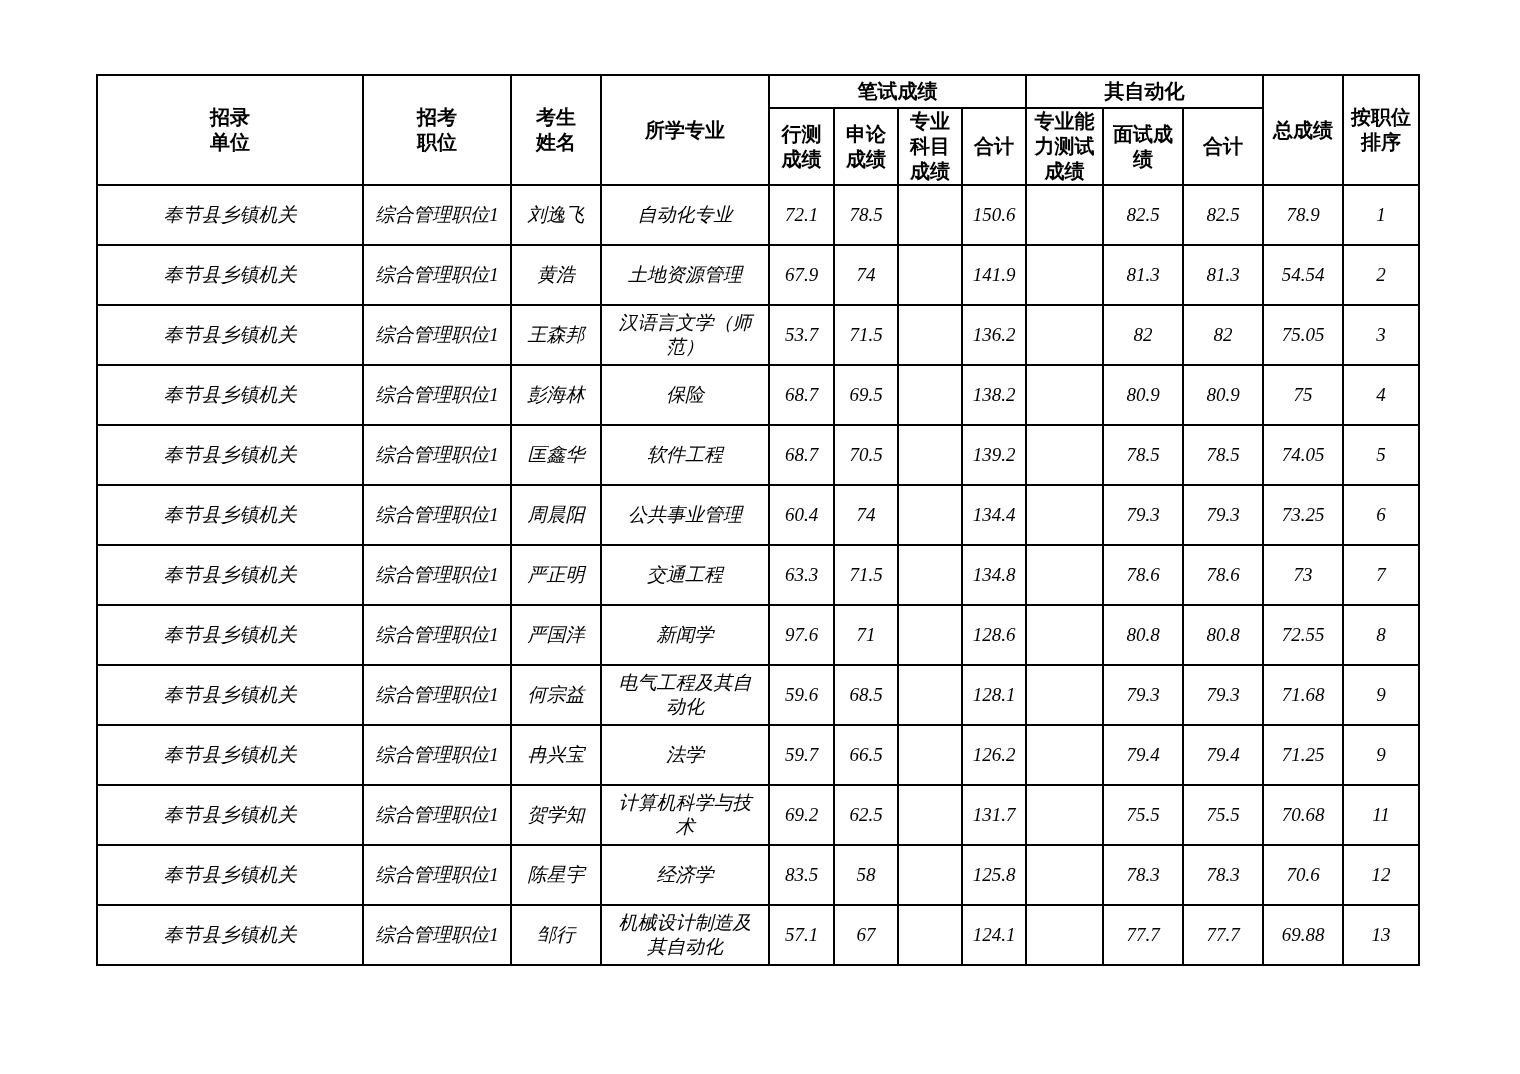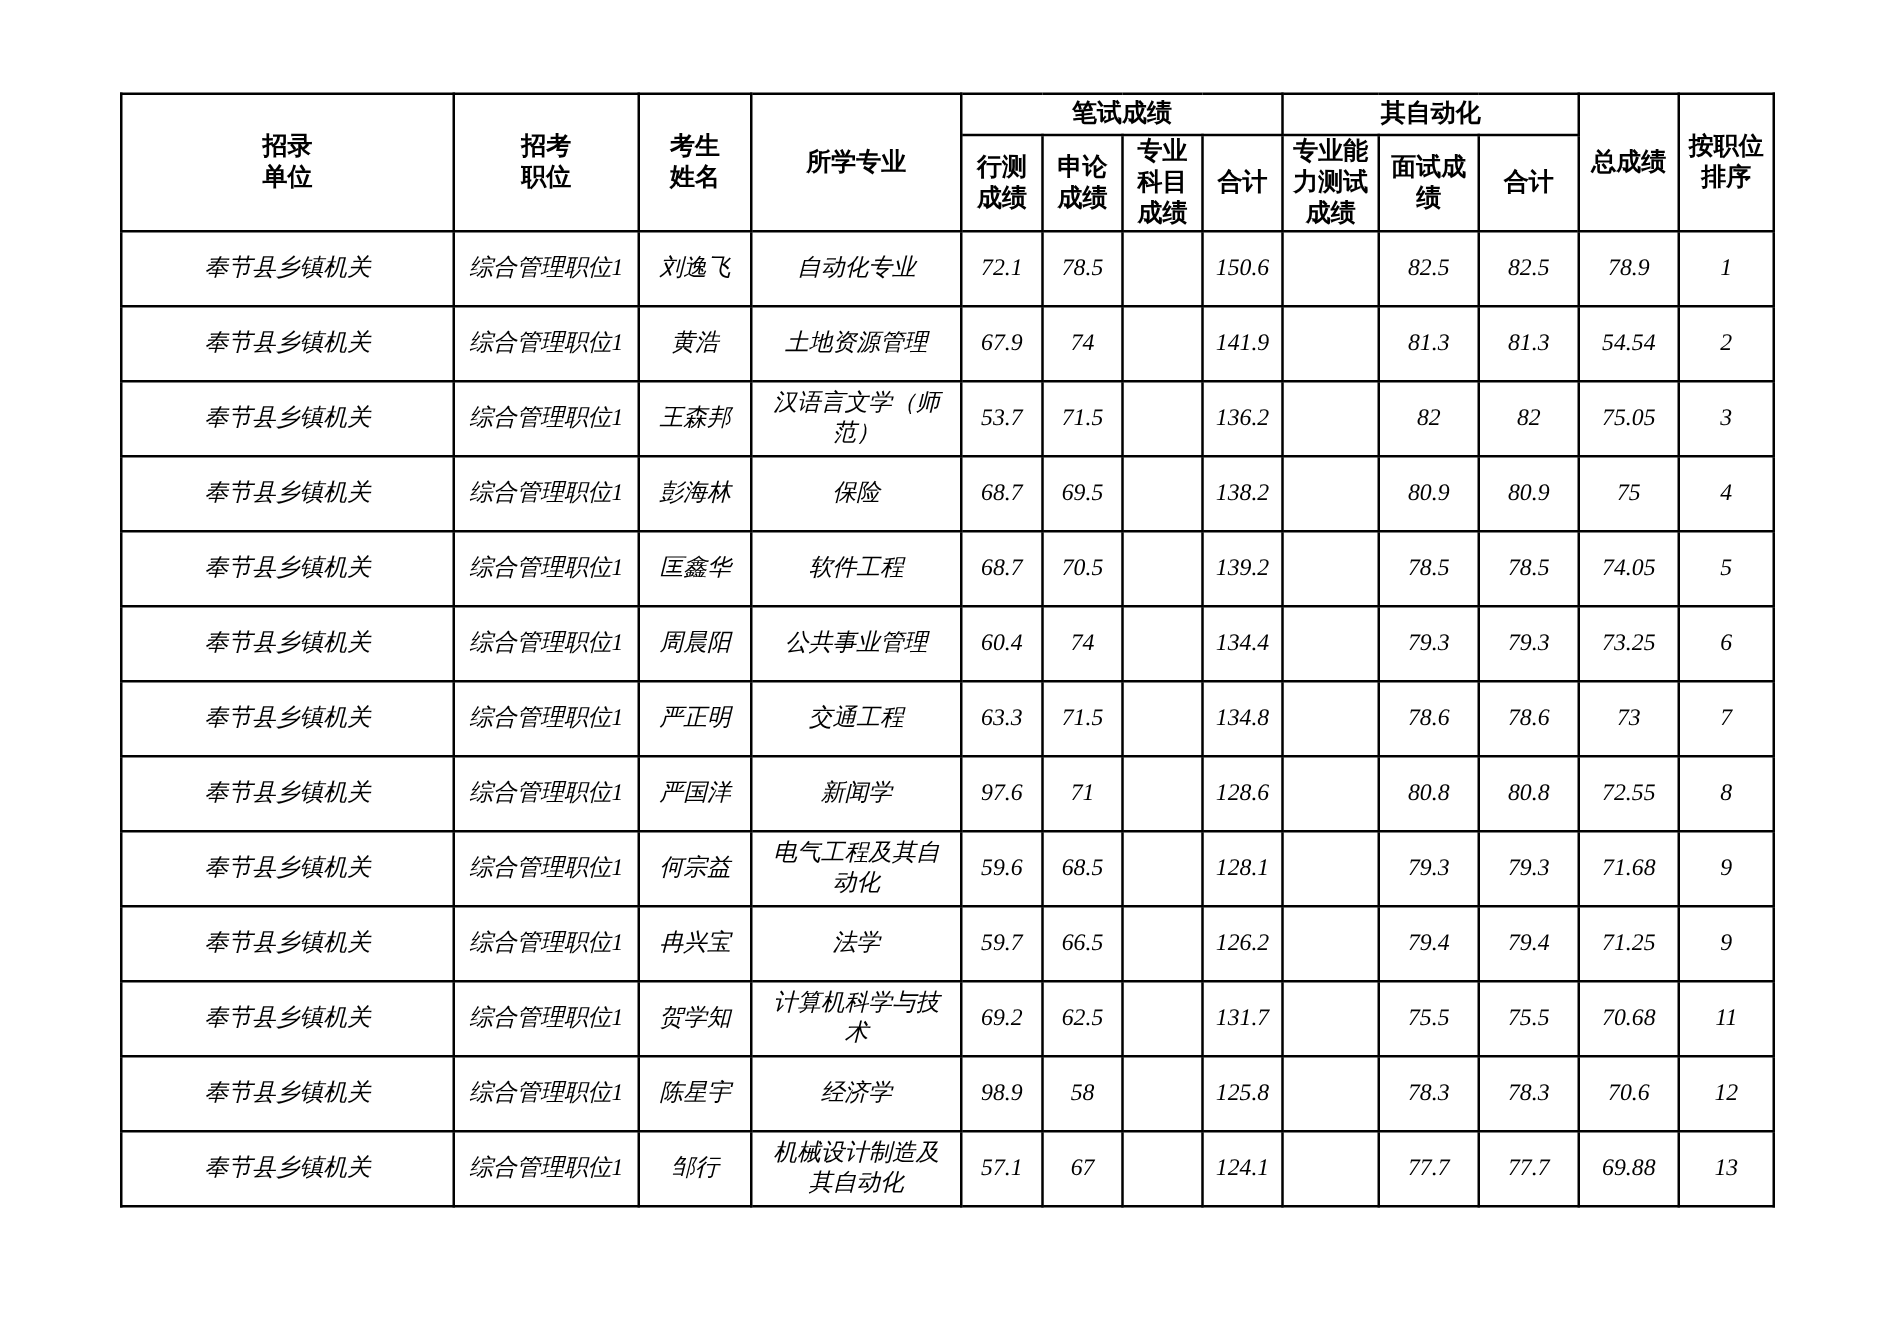--- a/index.html
+++ b/index.html
@@ -275,21 +275,21 @@
           <td>75.5</td>
           <td>75.5</td>
           <td>70.68</td>
           <td>11</td>
         </tr>
         <tr>
           <td>奉节县乡镇机关</td>
           <td>综合管理职位1</td>
           <td>陈星宇</td>
           <td class="major">经济学</td>
-          <td>98.9</td>
+          <td>83.5</td>
           <td>58</td>
           <td></td>
           <td>125.8</td>
           <td></td>
           <td>78.3</td>
           <td>78.3</td>
           <td>70.6</td>
           <td>12</td>
         </tr>
         <tr>

